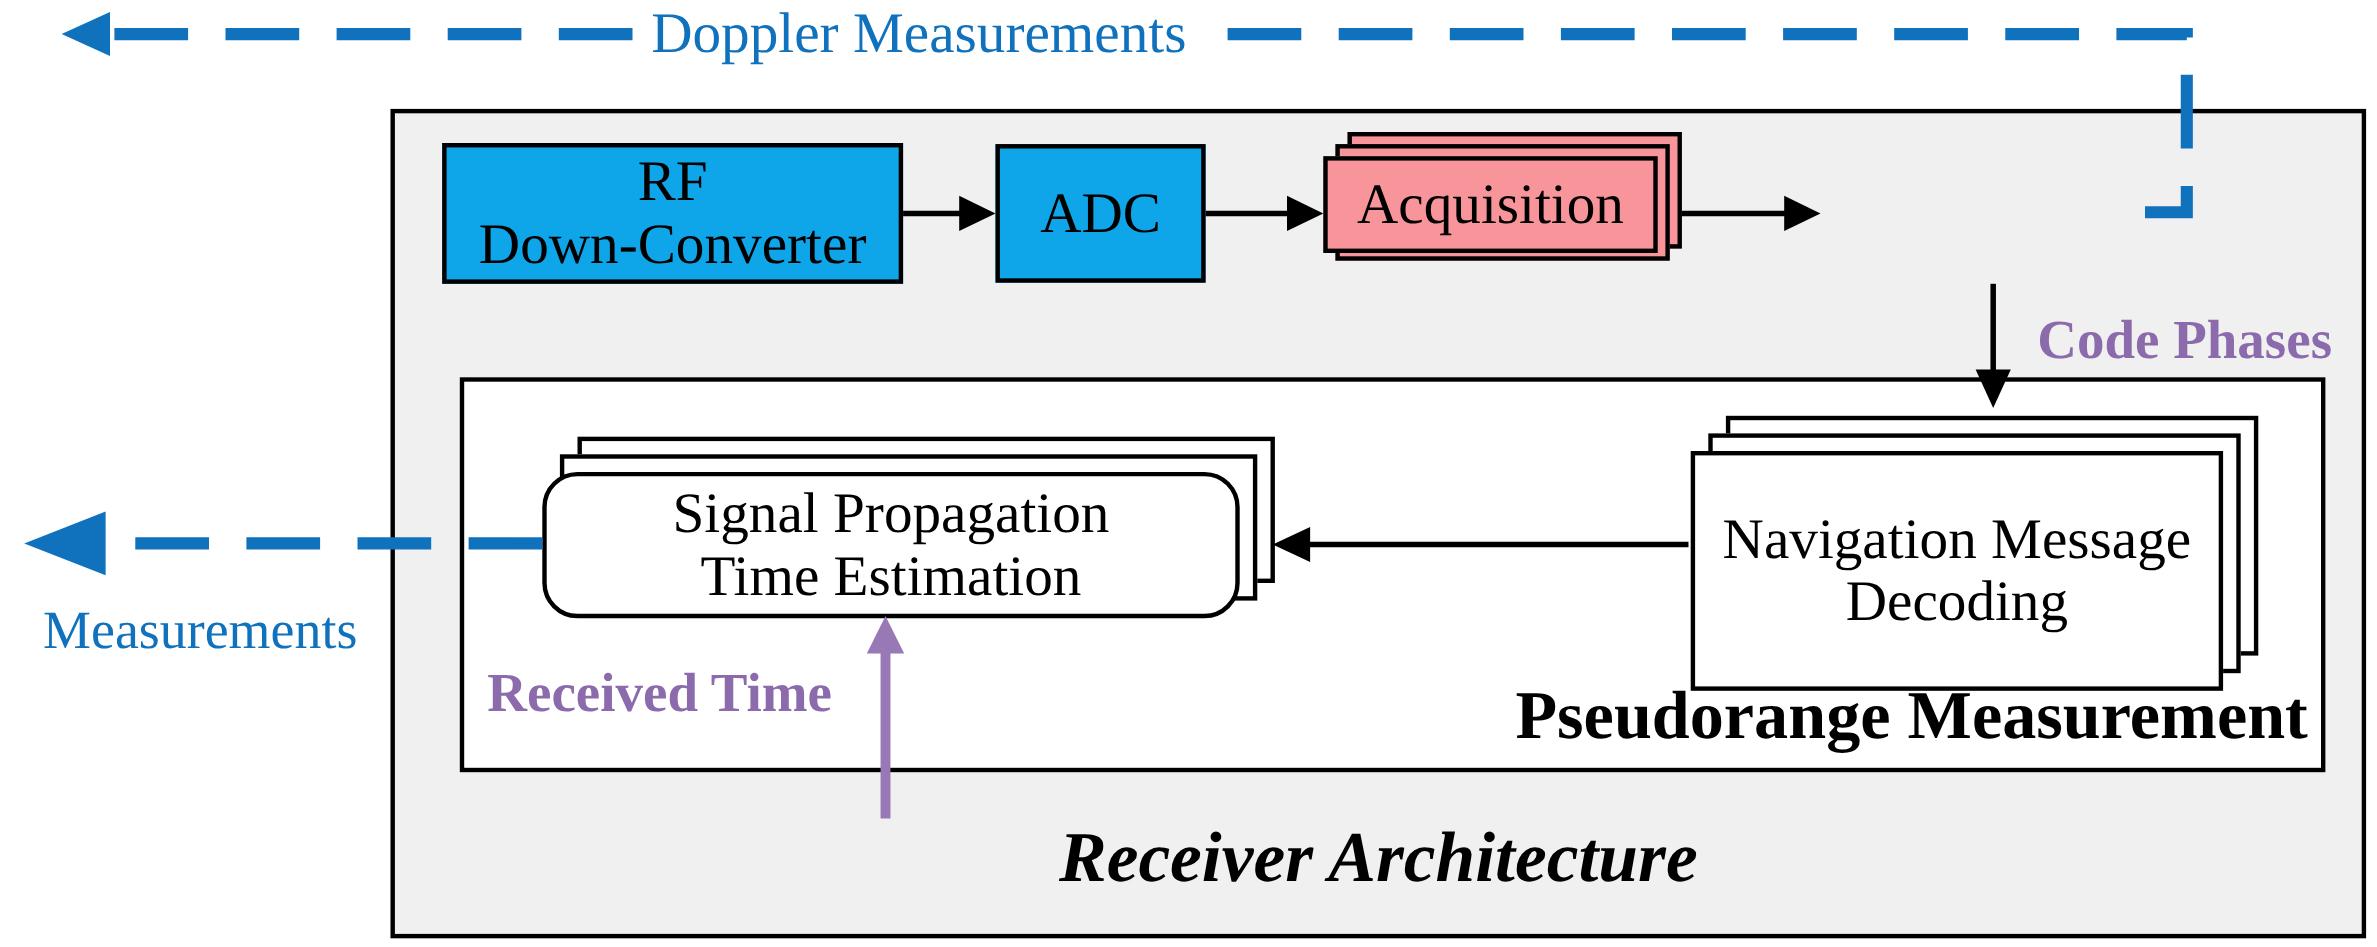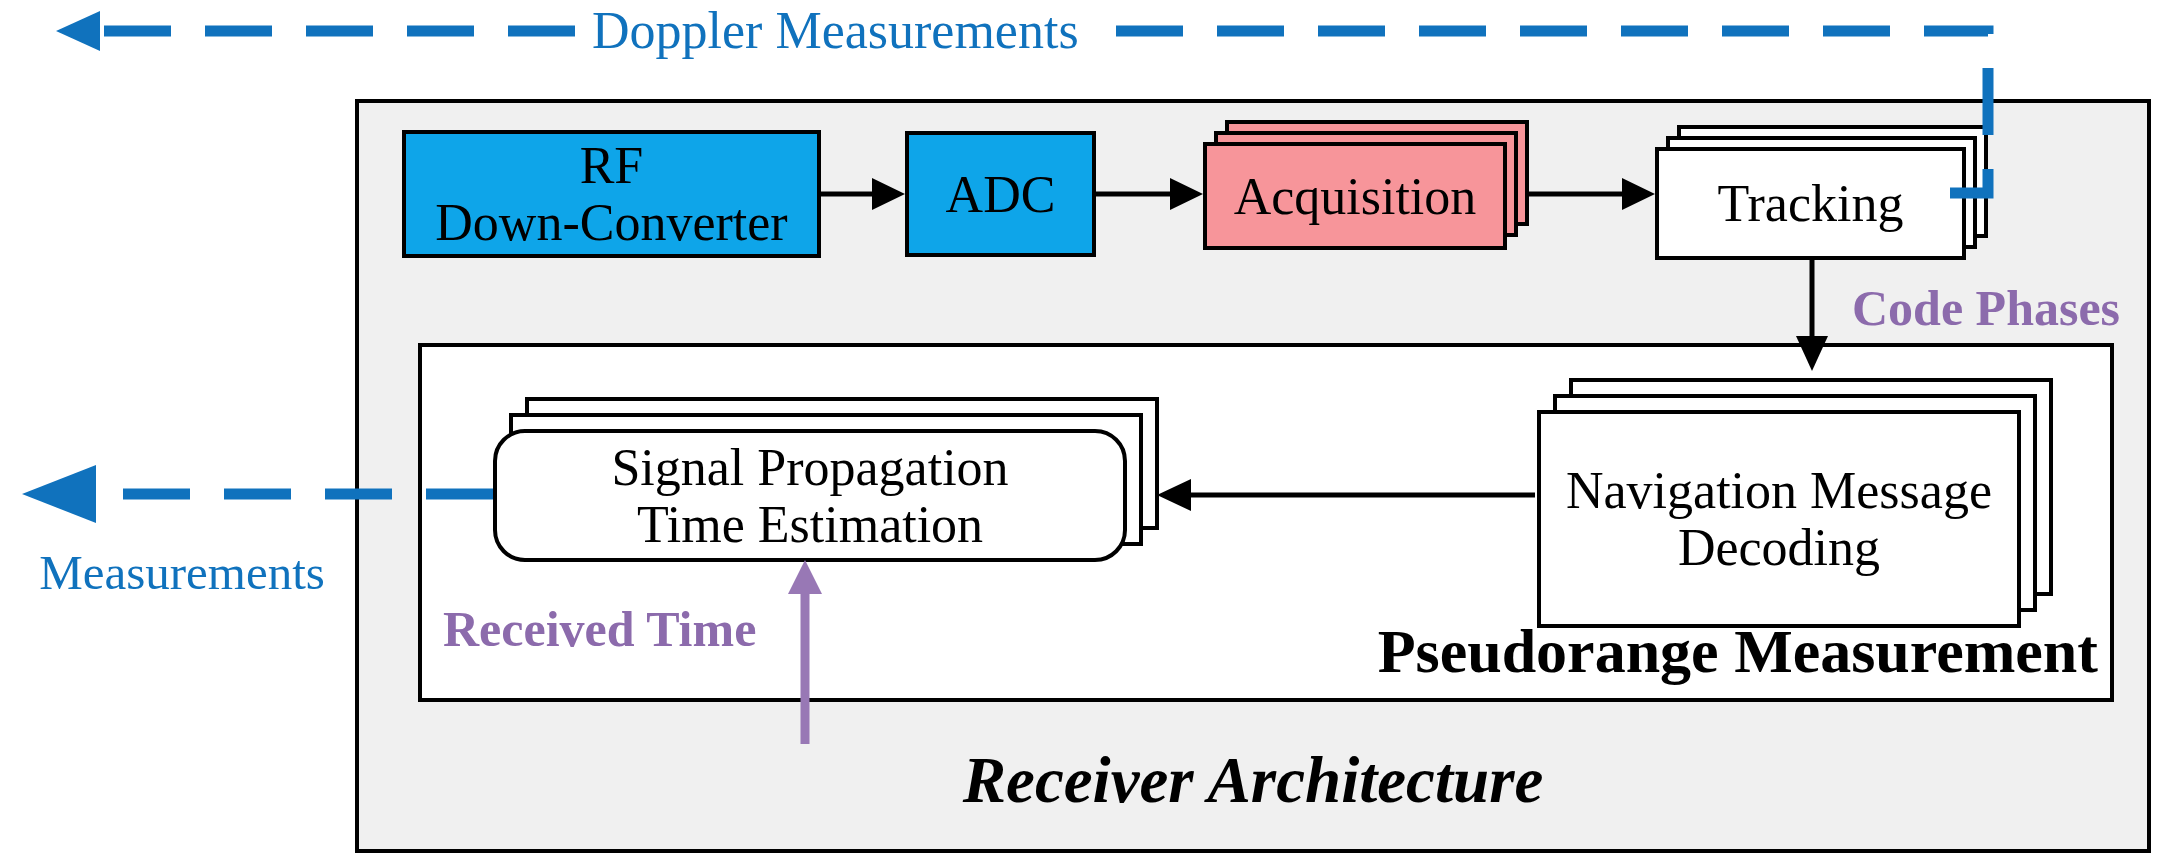--- a/index.html
+++ b/index.html
@@ -20,21 +20,21 @@
   #adc-box{left:905px;top:131px;width:191px;height:126px;}
 
   
   .stack{position:absolute;}
   .stack .layer{position:absolute;border:4px solid #000;box-sizing:border-box;background:#fff;
                 display:flex;flex-direction:column;align-items:center;justify-content:center;
                 text-align:center;font-size:52px;line-height:57px;}
   #acq-stack{left:1203px;top:120px;width:327px;height:128px;}
   #acq-stack .l3{left:22px;top:0;width:304px;height:106px;background:#F7959A;}
   #acq-stack .l2{left:11px;top:11px;width:304px;height:106px;background:#F7959A;}
-  #acq-stack .l1{left:0;top:22px;width:304px;height:108px;background:#F7959A;}
+  #acq-stack .l1{left:0;top:22px;width:304px;height:88px;background:#F7959A;}
   #trk-stack{left:1655px;top:125px;width:334px;height:136px;}
   #trk-stack .l3{left:22px;top:0;width:311px;height:113px;}
   #trk-stack .l2{left:11px;top:11px;width:311px;height:113px;}
   #trk-stack .l1{left:0;top:22px;width:311px;height:113px;}
   #nmd-stack{left:1537px;top:378px;width:517px;height:250px;}
   #nmd-stack .l3{left:32px;top:0;width:484px;height:218px;}
   #nmd-stack .l2{left:16px;top:16px;width:484px;height:218px;}
   #nmd-stack .l1{left:0;top:32px;width:484px;height:218px;}
   #spte-stack{left:493px;top:397px;width:667px;height:165px;}
   #spte-stack .l3{left:32px;top:0;width:634px;height:133px;}
@@ -81,27 +81,20 @@
   </div>
 
   <div class="stack" id="acq-stack">
     <div class="layer l3"></div>
     <div class="layer l2"></div>
     <div class="layer l1">
       <span>Acquisition</span>
     </div>
   </div>
 
-  <div class="stack" id="trk-stack">
-    <div class="layer l3"></div>
-    <div class="layer l2"></div>
-    <div class="layer l1">
-      <span>Tracking</span>
-    </div>
-  </div>
 
   <div class="stack" id="nmd-stack">
     <div class="layer l3"></div>
     <div class="layer l2"></div>
     <div class="layer l1">
       <span>Navigation Message</span>
       <span>Decoding</span>
     </div>
   </div>
 

